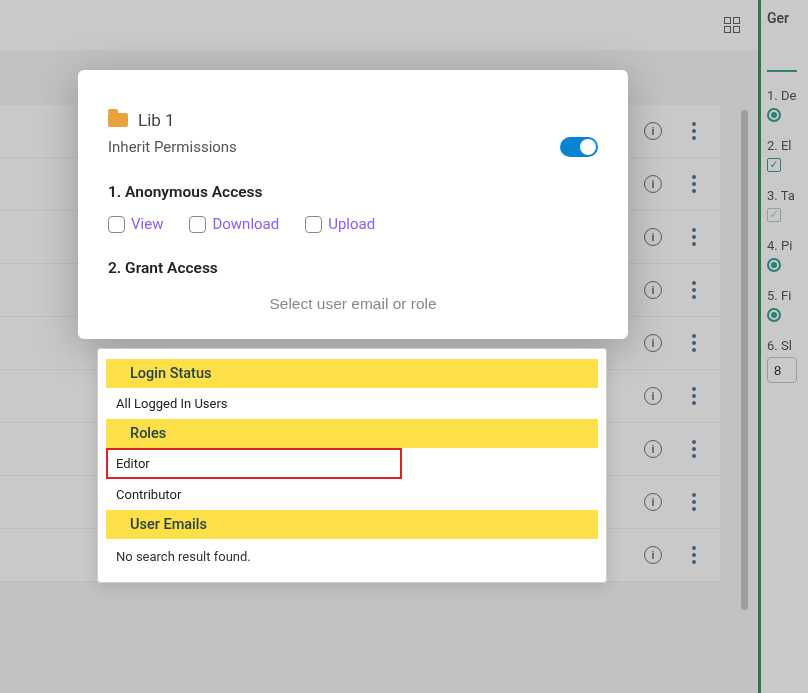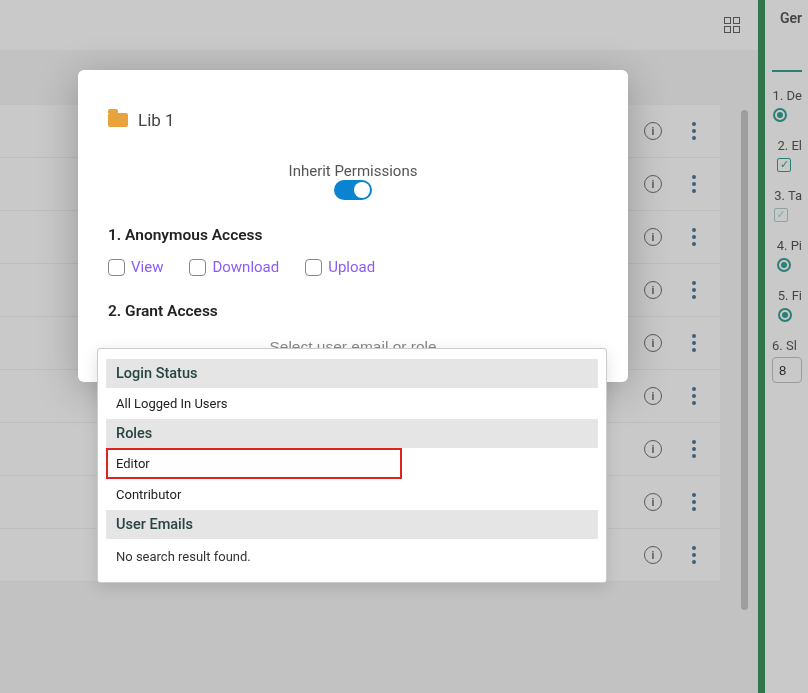--- a/index.html
+++ b/index.html
@@ -46,24 +46,23 @@
     .bg-kebab span { width: 4px; height: 4px; background: #2b5a8a; border-radius: 50%; }
     .bg-topbar {
       position: absolute; top: 0; left: 0; width: 770px; height: 50px;
       display: flex; align-items: center; justify-content: flex-end; padding-right: 30px;
       background: #fff;
     }
     .grid-icon { display: grid; grid-template-columns: 7px 7px; grid-template-rows: 7px 7px; gap: 2px; }
     .grid-icon span { border: 1.5px solid #444; }
     .right-panel {
       position: absolute; right: 0; top: 0; width: 50px; height: 693px;
-      background: #fff; border-left: 7px solid #15803d; padding: 10px 6px;
+      background: #fff; border-left: 3px solid #15803d; padding: 10px 6px;
       display: flex; flex-direction: column; gap: 16px; overflow: hidden;
       z-index: 2;
-      align-items: flex-end;
     }
     .rp-title { font-size: 14px; font-weight: 600; color: #333; white-space: nowrap; overflow: hidden; }
     .rp-tab-underline { height: 2px; background: #0b8f7d; width: 30px; margin-top: 28px; }
     .rp-item { font-size: 13px; color: #333; white-space: nowrap; overflow: hidden; }
     .rp-radio { width: 14px; height: 14px; border: 2px solid #0b8f7d; border-radius: 50%; display: inline-flex; align-items: center; justify-content: center; margin-top: 4px; }
     .rp-radio-dot { width: 6px; height: 6px; background: #0b8f7d; border-radius: 50%; }
     .rp-checkbox { width: 14px; height: 14px; border: 1.5px solid #0b8f7d; border-radius: 2px; display: inline-flex; align-items: center; justify-content: center; color: #0b8f7d; font-size: 11px; margin-top: 4px; }
     .rp-checkbox.light { border-color: #9bc7c0; color: #9bc7c0; }
     .rp-input { width: 30px; height: 26px; border: 1px solid #bbb; border-radius: 4px; font-size: 13px; text-align: left; padding-left: 6px; margin-top: 4px; }
     .bg-scrollbar {
@@ -94,21 +93,21 @@
       display: flex; align-items: center; gap: 10px; margin-top: 12px;
     }
     .folder-icon {
       width: 20px; height: 14px; background: #e8a33d; border-radius: 2px; position: relative;
     }
     .folder-icon::before {
       content: ""; position: absolute; top: -4px; left: 0; width: 10px; height: 4px; background: #e8a33d; border-radius: 2px 2px 0 0;
     }
     .folder-name { font-size: 17px; color: #444; }
     .inherit-row {
-      display: flex; justify-content: space-between; align-items: center; margin-top: 32px; flex-direction: column;
+      display: flex; justify-content: space-between; align-items: center; margin-top: 7px;
     }
     .inherit-label { font-size: 15px; color: #555; }
     .toggle {
       width: 38px; height: 20px; background: #0a84d1; border-radius: 10px; position: relative; cursor: pointer;
     }
     .toggle-knob {
       position: absolute; right: 2px; top: 2px; width: 16px; height: 16px; background: #fff; border-radius: 50%;
     }
     .section-heading {
       font-size: 15.5px; font-weight: 600; color: #222; margin-top: 26px;
@@ -131,25 +130,25 @@
       left: 97px; top: 348px;
       width: 510px;
       background: #fff;
       border: 1px solid #ccc;
       border-radius: 3px;
       box-shadow: 0 4px 16px rgba(0,0,0,0.12);
       z-index: 12;
       padding: 10px 8px 18px 8px;
     }
     .dd-group-header {
-      background: #e5e5e5;
+      background: #fde047;
       color: #274443;
       font-size: 14.5px;
       font-weight: 500;
-      padding: 6px 10px;
+      padding: 6px 24px;
     }
     .dd-item {
       font-size: 13px;
       color: #222;
       padding: 8px 10px;
       cursor: pointer;
     }
     .dd-item-highlight {
       border: 2px solid #d22;
       padding: 6px 8px;

